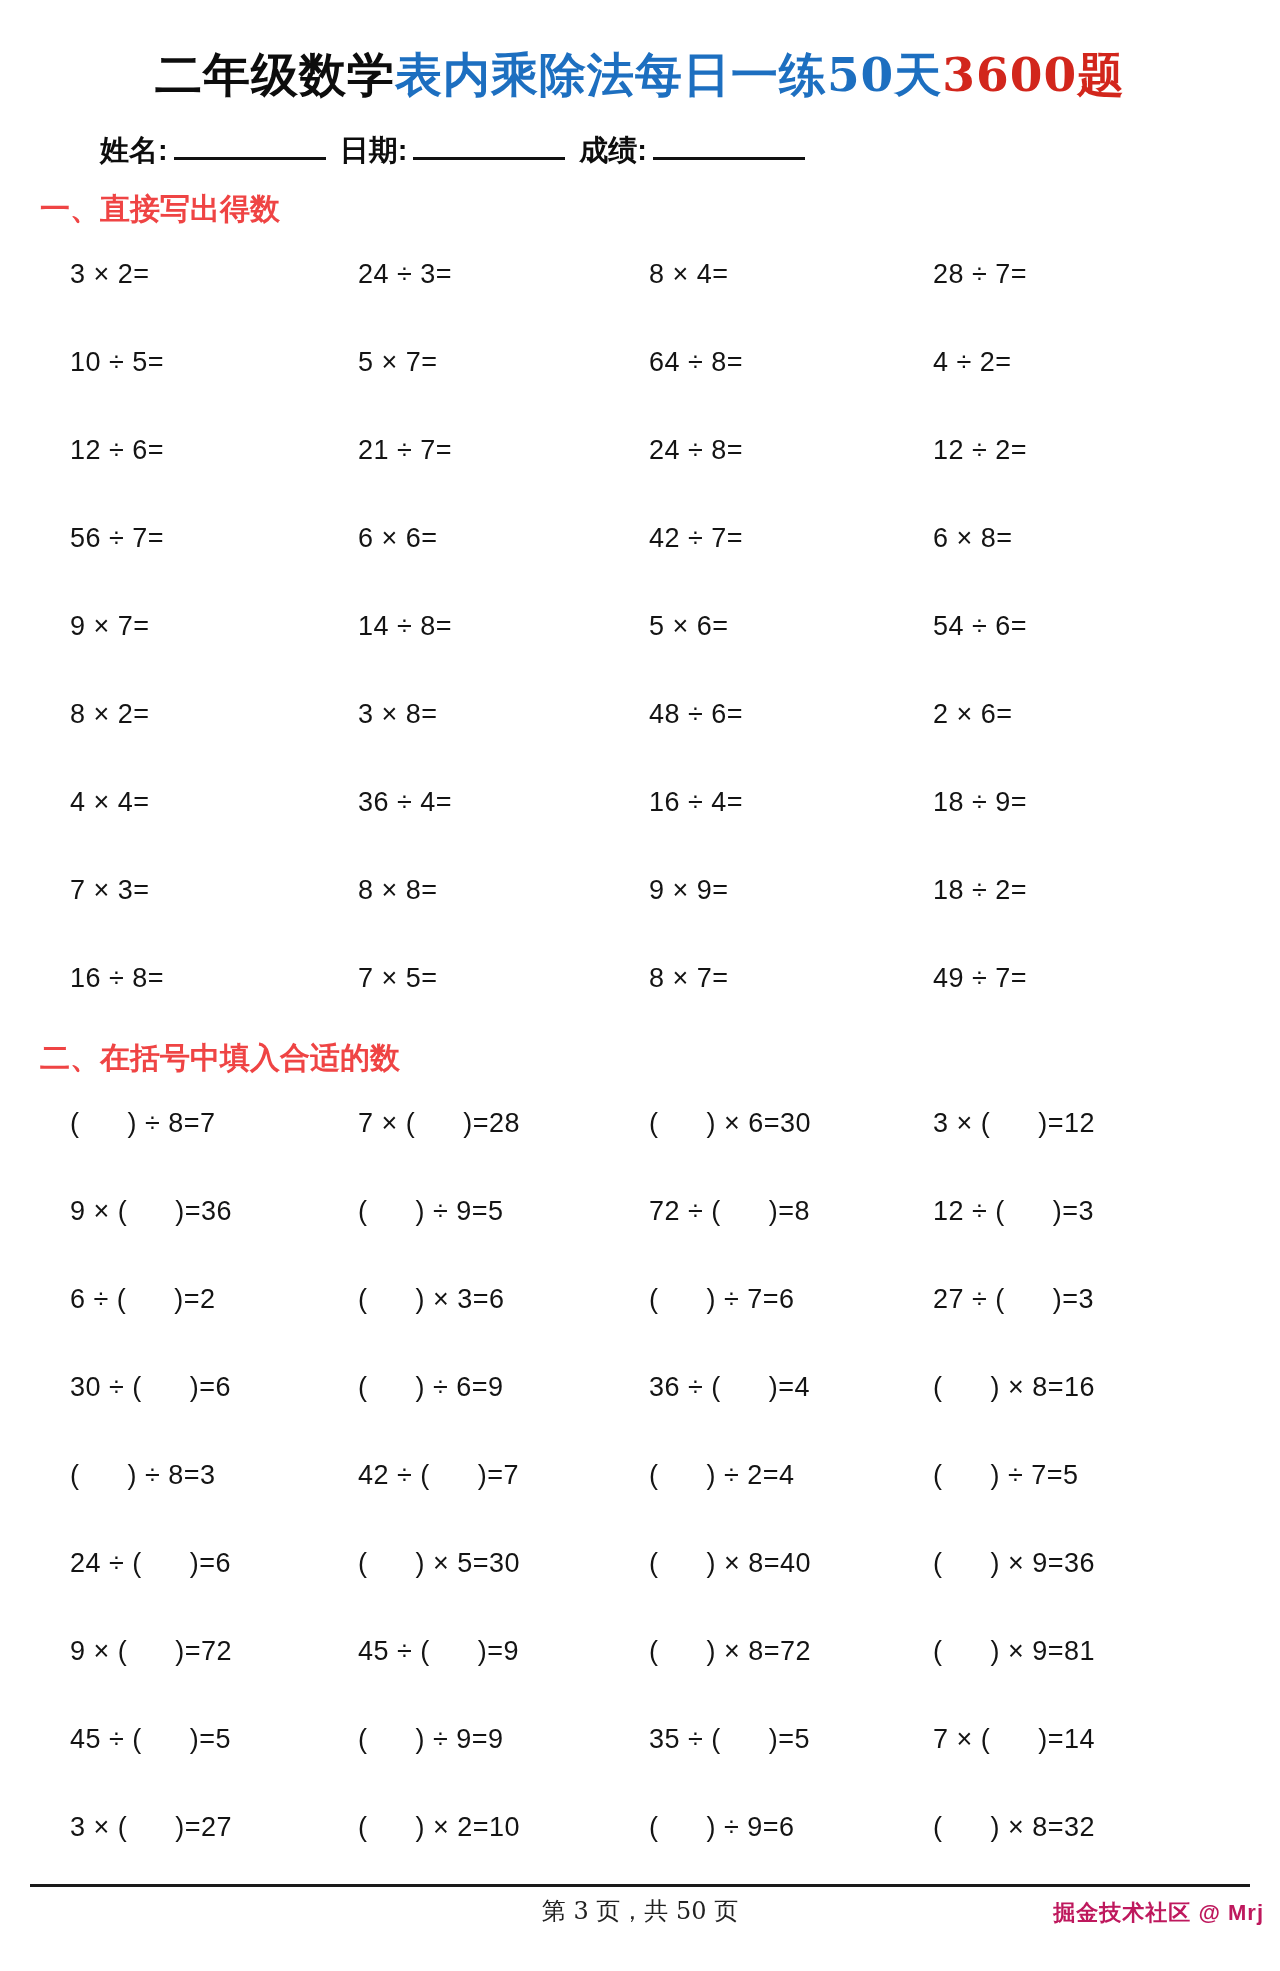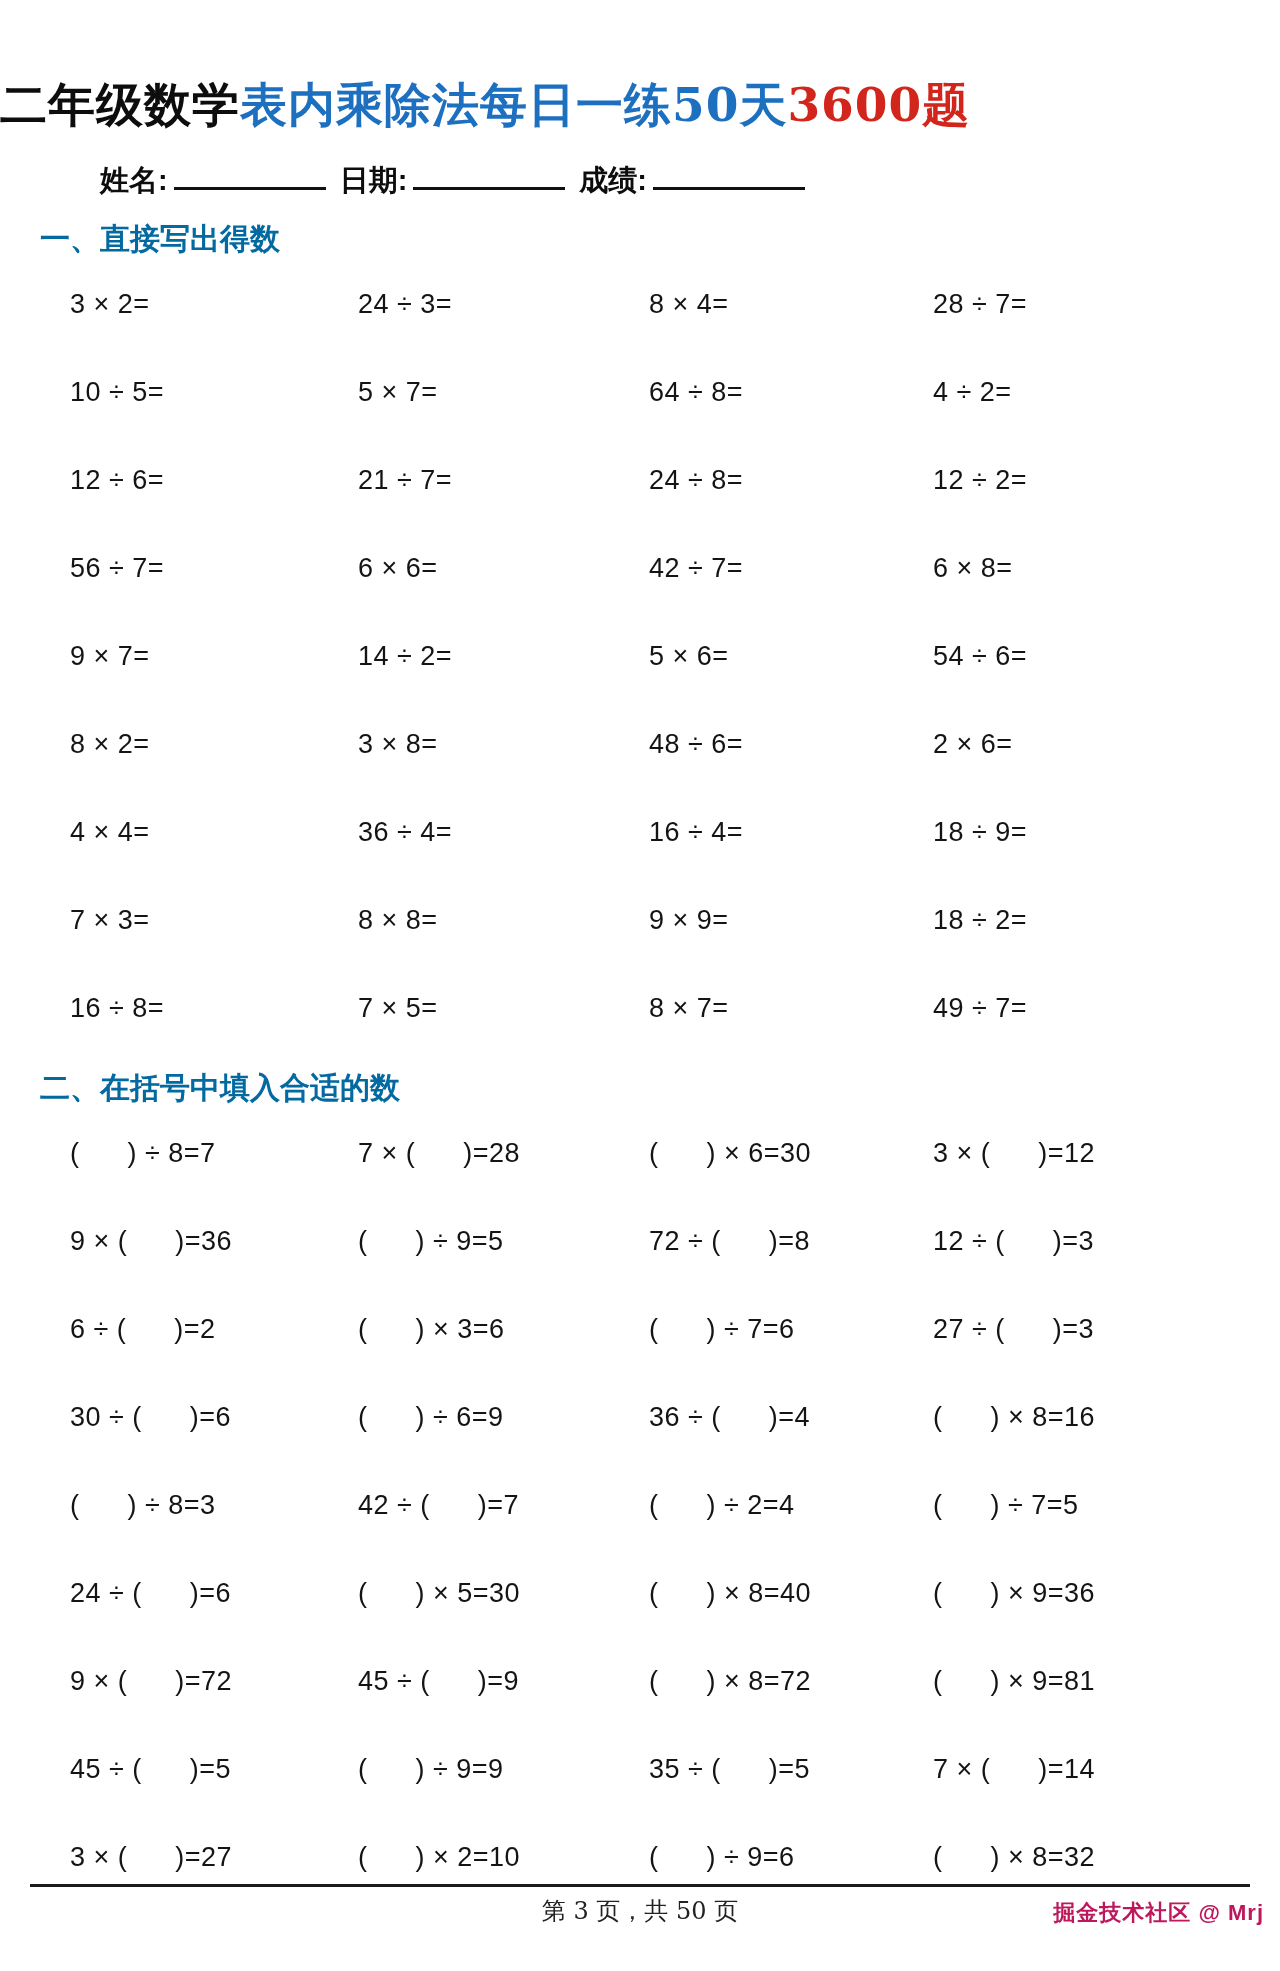--- a/index.html
+++ b/index.html
@@ -8,48 +8,47 @@
     position:relative;
     width:1280px;
     height:1971px;
     background:#ffffff;
     overflow:hidden;
     font-family:"Liberation Sans", sans-serif;
     color:#111;
   }
   .title {
     padding-top:50px;
-    text-align:left;
+    text-align:center;
     font-family:"DejaVu Serif", serif;
     font-weight:700;
     font-size:47px;
     letter-spacing:1px;
     line-height:1.05;
     color:#0d0d0d;
-    margin-top:30px;
   }
   .meta-line {
     margin:32px 0 0 100px;
     font-size:29px;
     font-weight:700;
     color:#0d0d0d;
   }
   .blank {
     display:inline-block;
     width:152px;
     height:24px;
     border-bottom:3px solid #111;
     margin:0 14px 0 6px;
     vertical-align:baseline;
   }
   .sec-heading {
     margin:18px 0 0 40px;
     font-size:30px;
     font-weight:700;
-    color:#0369a1;
+    color:#ef4444;
   }
   .sec-heading.second { margin-top:16px; }
   .grid { width:100%; }
   .prow {
     display:grid;
     grid-template-columns:242px 245px 238px auto;
     height:88px;
     align-items:center;
     padding-left:70px;
     gap:46px;
@@ -119,21 +118,21 @@
         <div class="pcell">12 ÷ 2=</div>
       </div>
       <div class="prow">
         <div class="pcell">56 ÷ 7=</div>
         <div class="pcell">6 × 6=</div>
         <div class="pcell">42 ÷ 7=</div>
         <div class="pcell">6 × 8=</div>
       </div>
       <div class="prow">
         <div class="pcell">9 × 7=</div>
-        <div class="pcell">14 ÷ 2=</div>
+        <div class="pcell">14 ÷ 8=</div>
         <div class="pcell">5 × 6=</div>
         <div class="pcell">54 ÷ 6=</div>
       </div>
       <div class="prow">
         <div class="pcell">8 × 2=</div>
         <div class="pcell">3 × 8=</div>
         <div class="pcell">48 ÷ 6=</div>
         <div class="pcell">2 × 6=</div>
       </div>
       <div class="prow">

